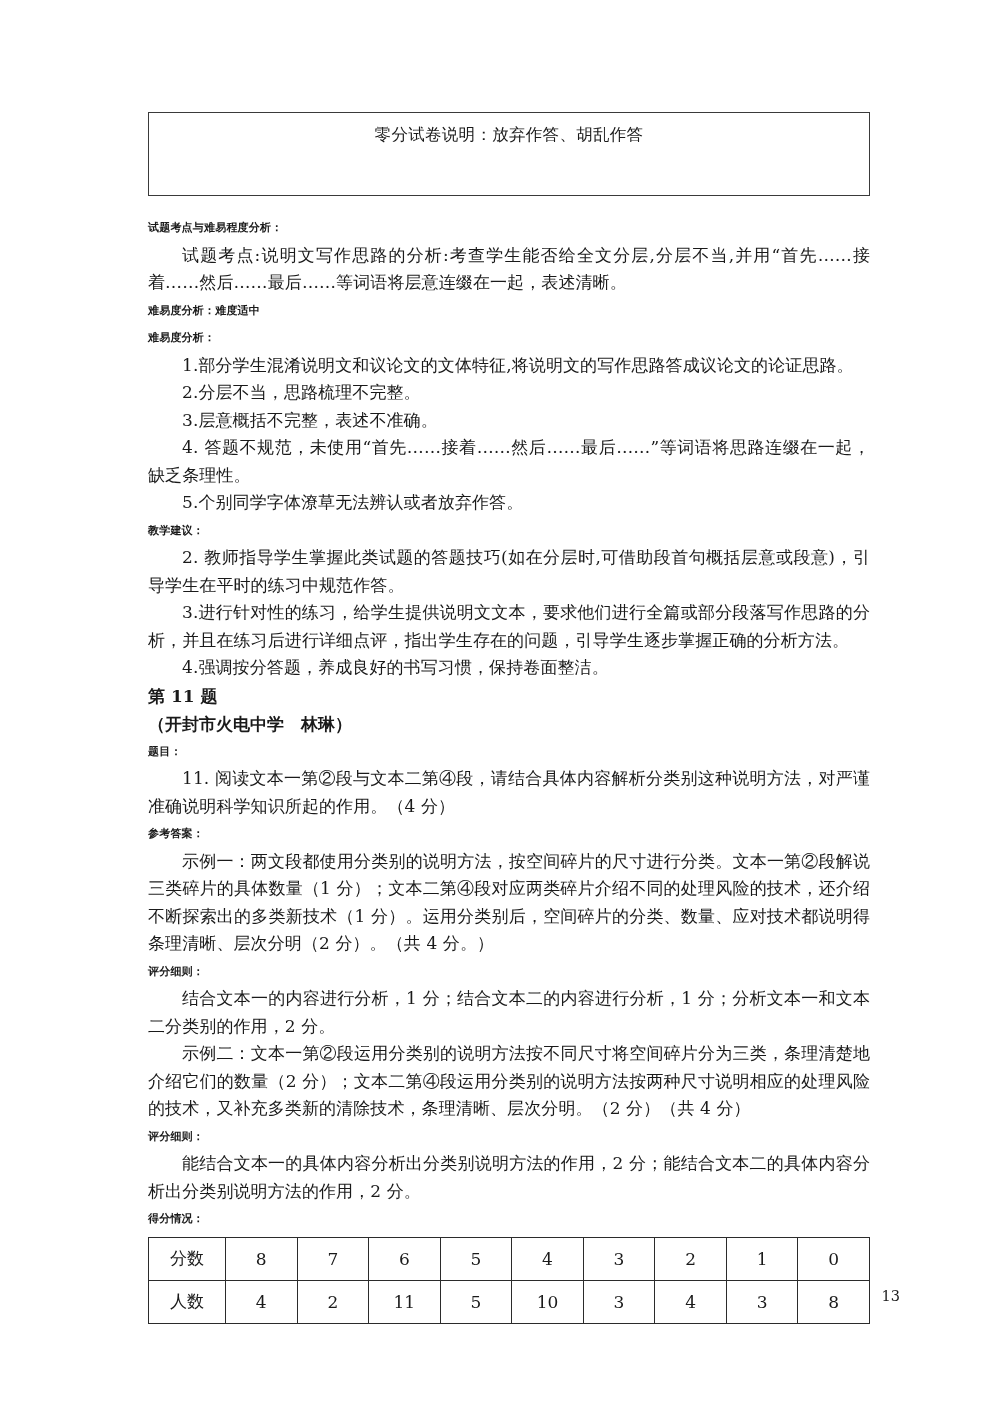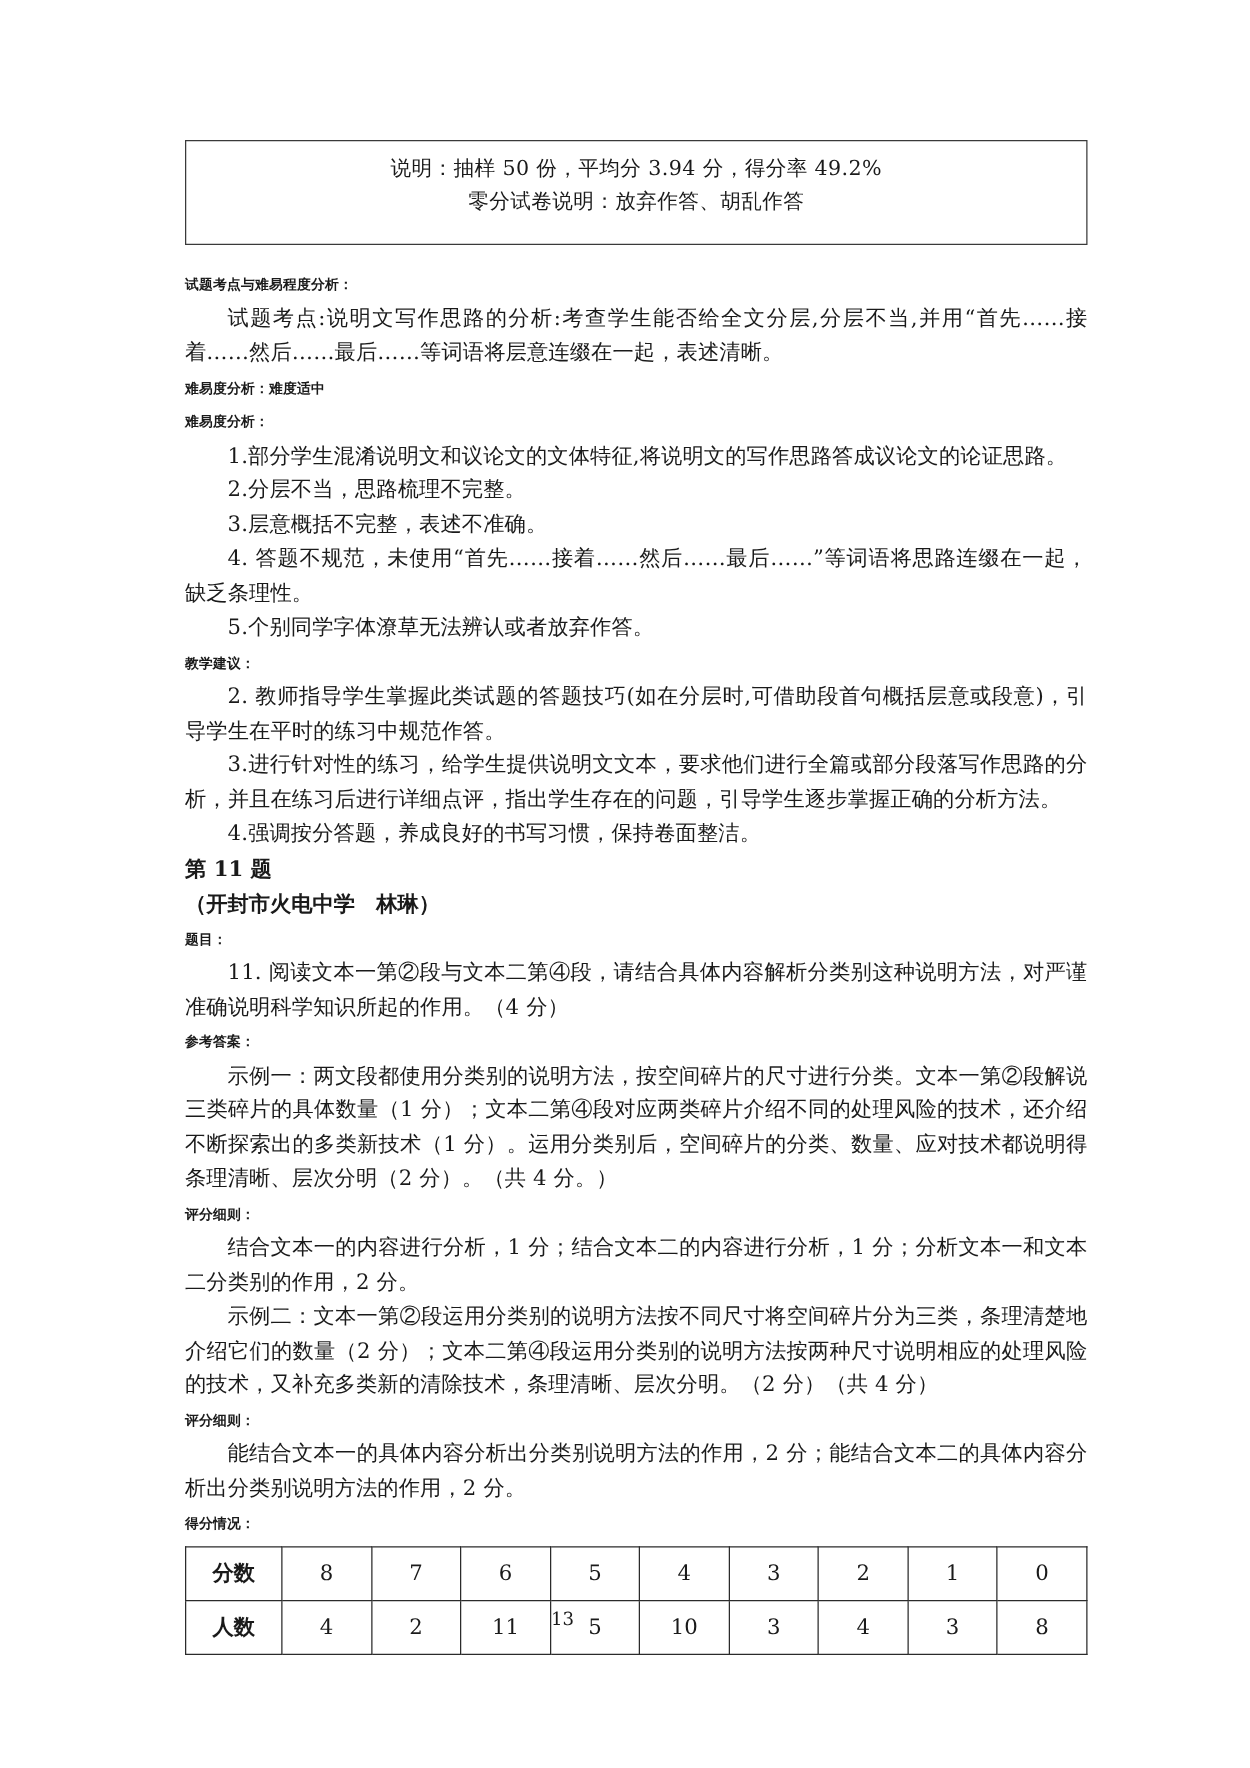--- a/index.html
+++ b/index.html
@@ -77,46 +77,45 @@
     table-layout: fixed;
   }
   .score-table td {
     border: 1.2px solid #2b2b2b;
     height: 40px;
     text-align: center;
     vertical-align: middle;
     font-size: 17px;
   }
   .score-table td.head-cell {
-    font-weight: bold;
+    font-weight: normal;
     width: 74px;
   }
   .score-table td.num-cell {
     font-weight: normal;
   }
   
   .page-number {
     position: absolute;
     left: 0;
     top: 1288px;
     width: 900px;
-    text-align: center;
+    text-align: right;
     font-size: 14.5px;
     font-family: "DejaVu Serif", "Liberation Serif", serif;
   }
 </style>
 </head>
 <body>
 
 <div class="page">
 
   <div class="content">
 
     <div class="summary-box">
-      <div class="summary-line">说明：抽样 50 份，平均分 3.94 分，得分率 49.2%</div>
       <div class="summary-line">零分试卷说明：放弃作答、胡乱作答</div>
     </div>
 
     <div class="h-label">试题考点与难易程度分析：</div>
     <p class="para indent">试题考点:说明文写作思路的分析:考查学生能否给全文分层,分层不当,并用“首先……接着……然后……最后……等词语将层意连缀在一起，表述清晰。</p>
     <div class="h-label">难易度分析：难度适中</div>
 
     <div class="h-label">难易度分析：</div>
     <p class="para indent">1.部分学生混淆说明文和议论文的文体特征,将说明文的写作思路答成议论文的论证思路。</p>
     <p class="para indent">2.分层不当，思路梳理不完整。</p>

